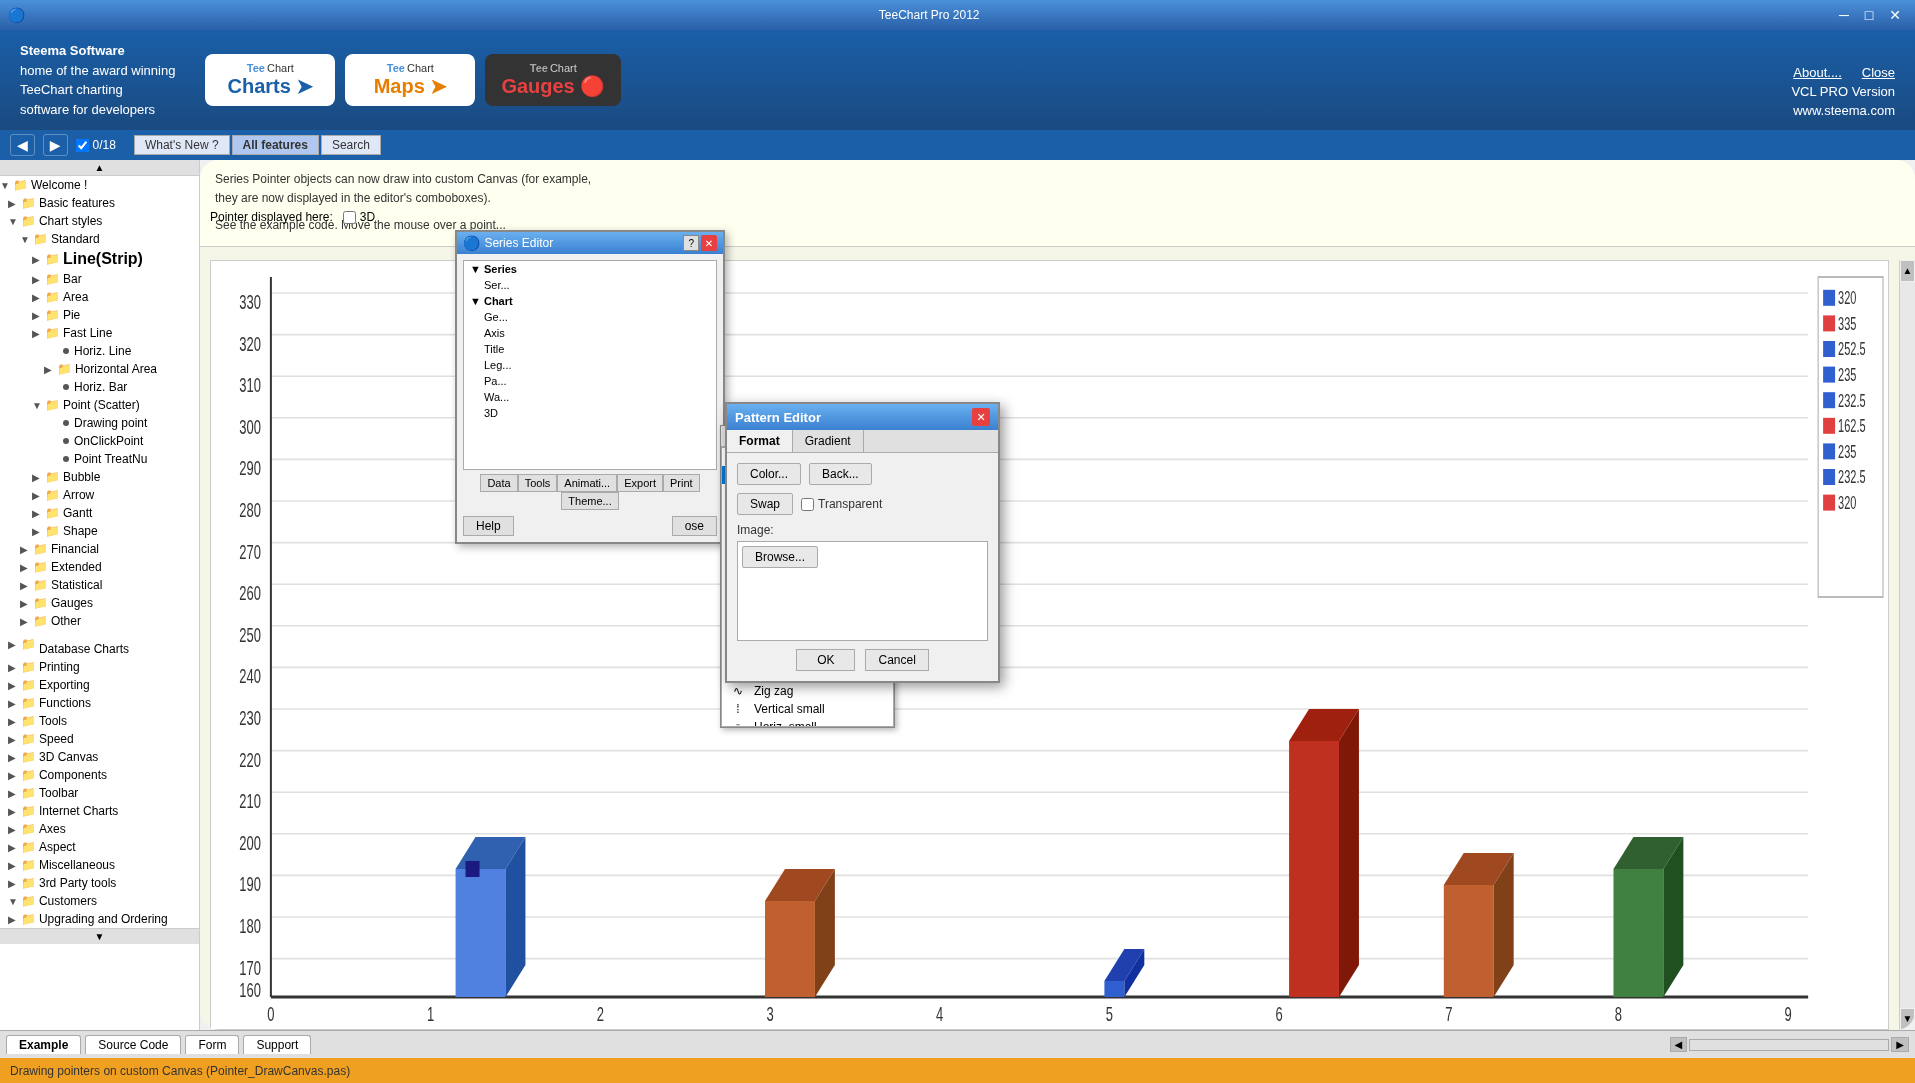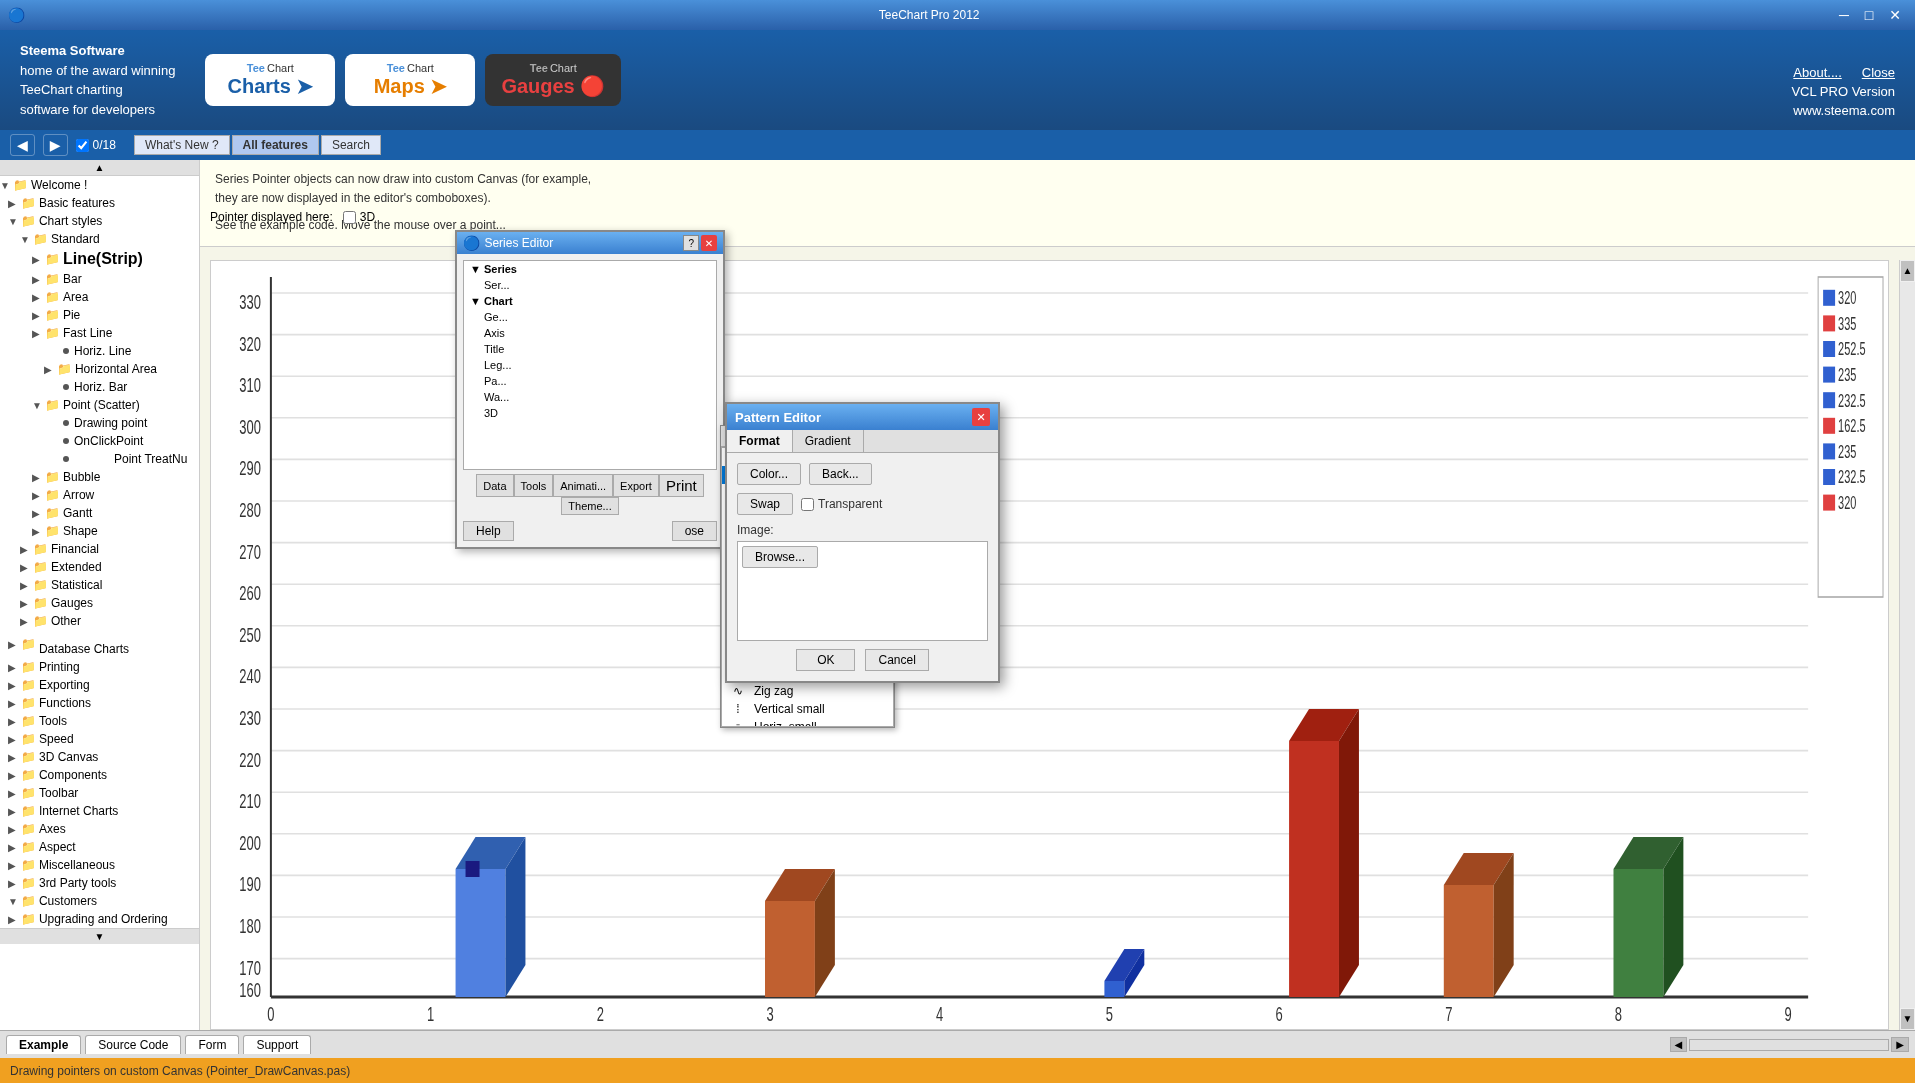--- a/index.html
+++ b/index.html
@@ -92,20 +92,21 @@
     .expand-icon { font-size: 10px; color: #555; min-width: 10px; }
     .folder-icon { color: #e8a000; font-size: 12px; }
     .bullet { width: 6px; height: 6px; background: #555; border-radius: 50%; display: inline-block; margin-right: 2px; }
 
     
     .content-area {
       flex: 1;
       background: #f5f5e8;
       position: relative;
       overflow: hidden;
+      border-radius: 19px;
     }
 
     .info-panel {
       background: #fffff0;
       border-bottom: 1px solid #ccc;
       padding: 10px 15px;
       font-size: 12px;
       color: #333;
       line-height: 1.6;
     }
@@ -413,21 +414,21 @@
           <span style="font-size:12px;">Drawing point</span>
         </div>
         <div class="sidebar-item" style="padding-left: 44px;">
           <span style="width:16px;display:inline-block;"></span>
                   <span class="bullet"></span>
           <span style="font-size:12px;">OnClickPoint</span>
         </div>
         <div class="sidebar-item" style="padding-left: 44px;">
           <span style="width:16px;display:inline-block;"></span>
                   <span class="bullet"></span>
-          <span style="font-size:12px;margin-left:40px;">Point TreatNu</span>
+          <span style="font-size:12px;">Point TreatNu</span>
         </div>
         <div class="sidebar-item" style="padding-left: 32px;">
           <span class="expand-icon">▶</span>
                   <span class="folder-icon">📁</span>
           <span style="font-size:12px;">Bubble</span>
         </div>
         <div class="sidebar-item" style="padding-left: 32px;">
           <span class="expand-icon">▶</span>
                   <span class="folder-icon">📁</span>
           <span style="font-size:12px;">Arrow</span>
@@ -705,21 +706,21 @@
             <div class="se-tree-item" style="padding-left:20px;">Pa...</div>
             <div class="se-tree-item" style="padding-left:20px;">Wa...</div>
             <div class="se-tree-item" style="padding-left:20px;">3D</div>
           </div>
 
           <div style="display:flex; gap:0; flex-wrap:wrap; margin-top:4px;justify-content:center;">
             <button style="background:#e0e0e0; border:1px solid #aaa; padding:2px 6px; font-size:11px; cursor:pointer;">Data</button>
             <button style="background:#e0e0e0; border:1px solid #aaa; padding:2px 6px; font-size:11px; cursor:pointer;">Tools</button>
             <button style="background:#e0e0e0; border:1px solid #aaa; padding:2px 6px; font-size:11px; cursor:pointer;">Animati...</button>
             <button style="background:#e0e0e0; border:1px solid #aaa; padding:2px 6px; font-size:11px; cursor:pointer;">Export</button>
-            <button style="background:#e0e0e0; border:1px solid #aaa; padding:2px 6px; font-size:15px; cursor:pointer;">Print</button>
+            <button style="background:#e0e0e0; border:1px solid #aaa; padding:2px 6px; font-size:11px; cursor:pointer;">Print</button>
             <button style="background:#e0e0e0; border:1px solid #aaa; padding:2px 6px; font-size:11px; cursor:pointer;">Theme...</button>
           </div>
 
           <div style="display:flex; justify-content:space-between; margin-top:6px;">
             <button style="background:#e0e0e0; border:1px solid #aaa; padding:2px 12px; font-size:12px; cursor:pointer;">Help</button>
             <button style="background:#e0e0e0; border:1px solid #aaa; padding:2px 12px; font-size:12px; cursor:pointer;">ose</button>
           </div>
         </div>
       </div>
 

